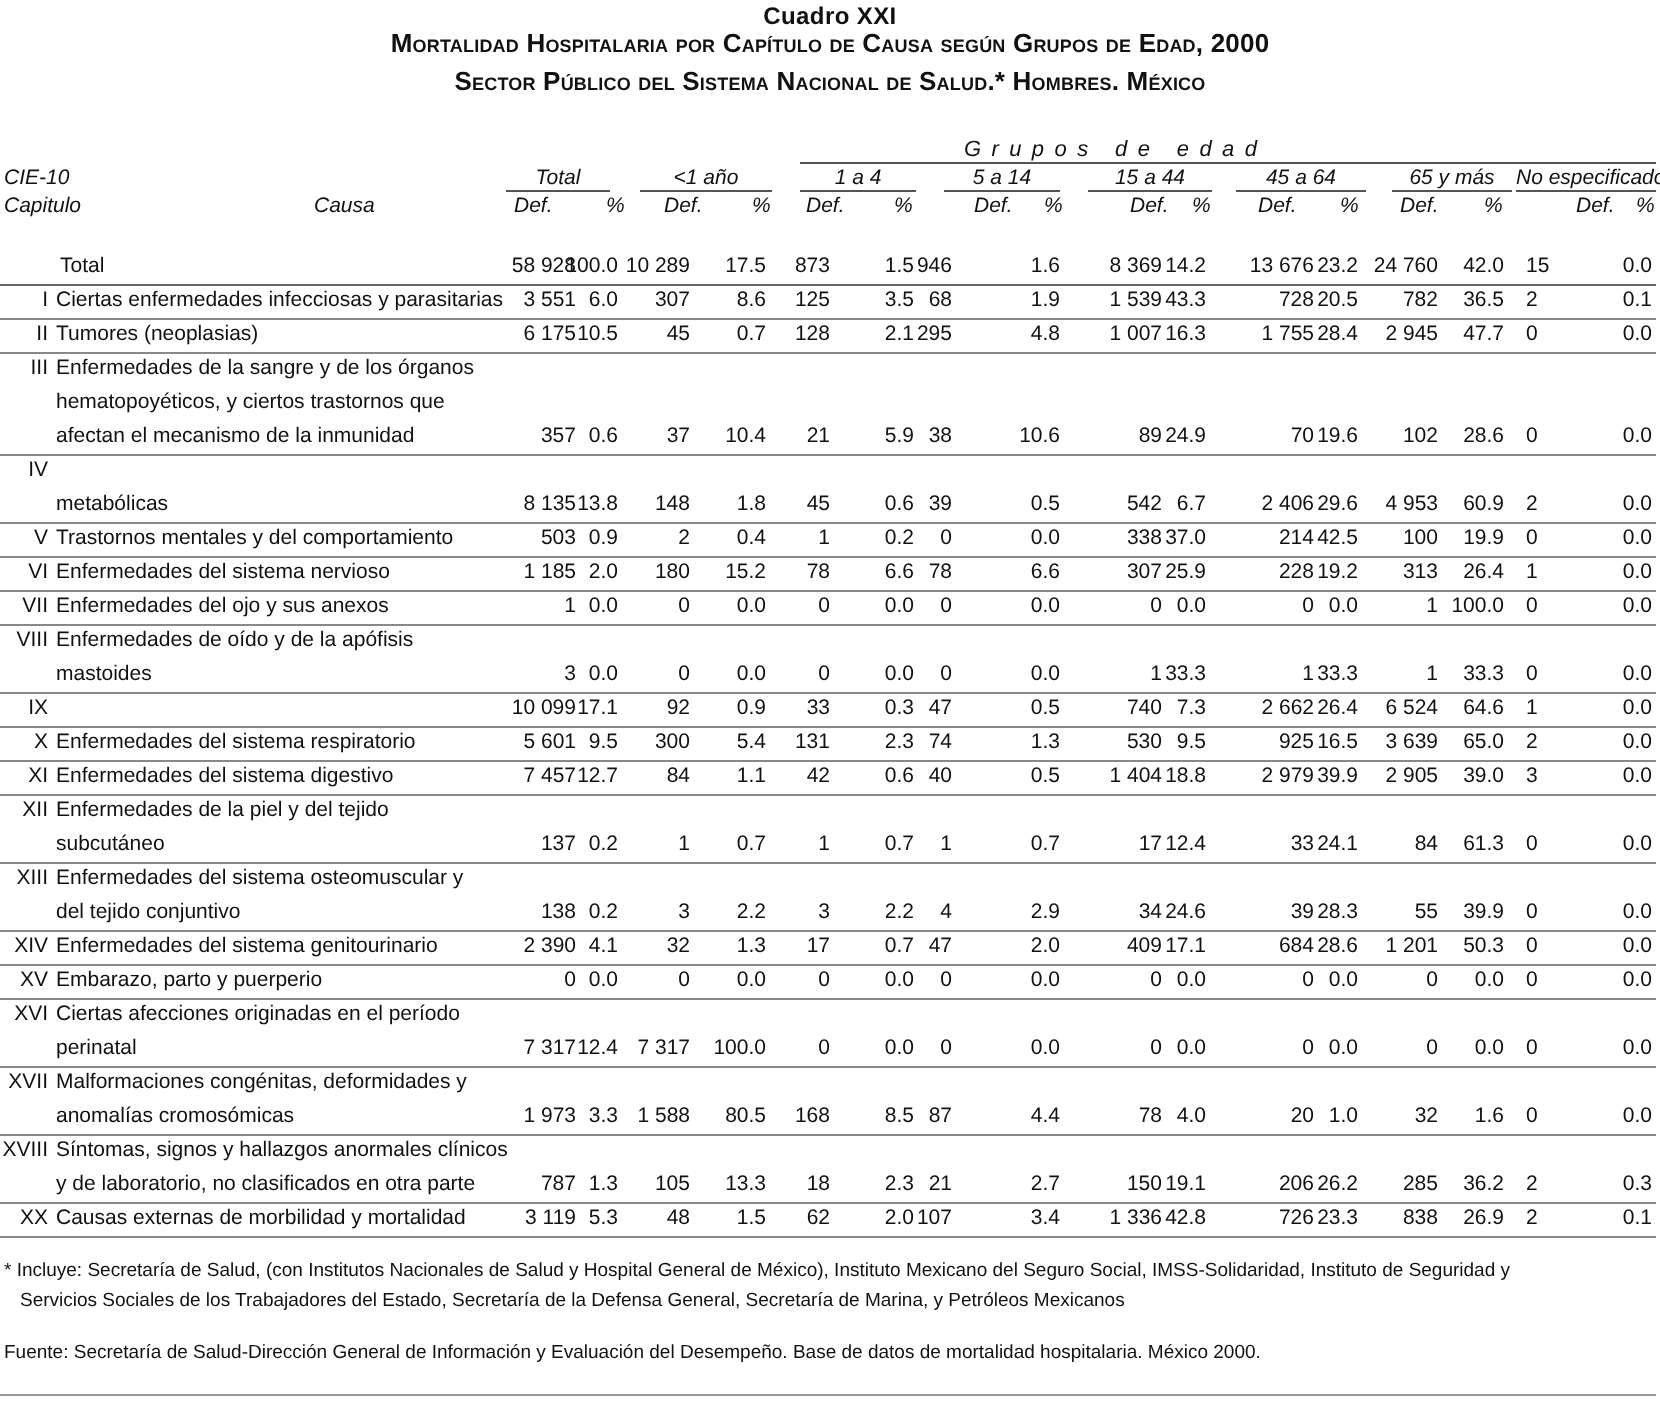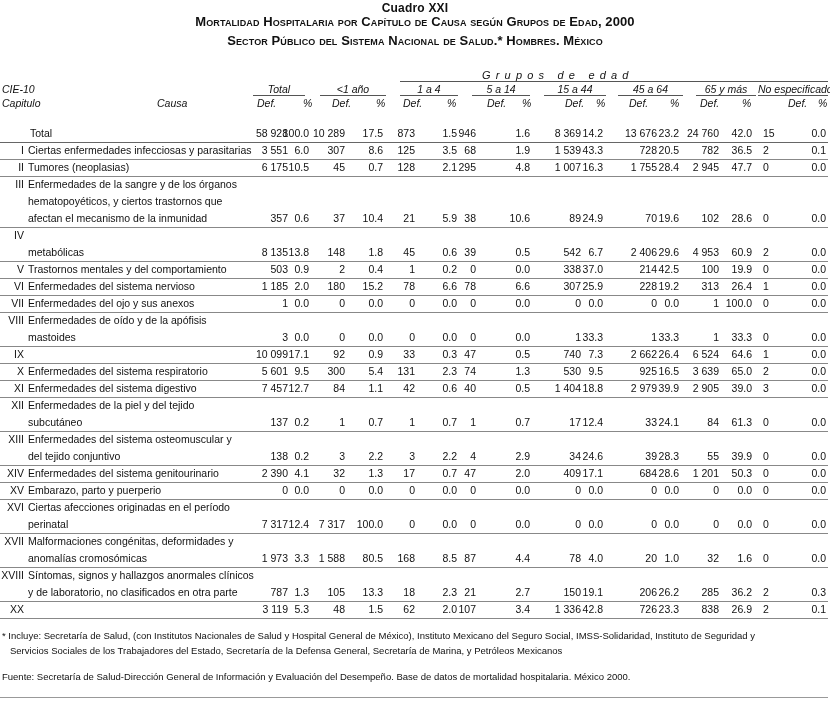--- a/index.html
+++ b/index.html
@@ -480,20 +480,21 @@
       <div class="num" style="top: 17px; line-height: 17px; right: 173px;">206</div>
       <div class="num" style="top: 17px; line-height: 17px; right: 151px;">26.2</div>
       <div class="num" style="top: 17px; line-height: 17px; right: 111px;">285</div>
       <div class="num" style="top: 17px; line-height: 17px; right: 78px;">36.2</div>
       <div class="num" style="top: 17px; line-height: 17px; left: 763px; text-align: left;">2</div>
       <div class="num" style="top: 17px; line-height: 17px; right: 4px;">0.3</div>
       <div class="sep"></div>
     </div>
     <div class="row" style="top: 601px; height: 17px;">
       <div class="cap" style="top: 0px; line-height: 17px;">XX</div>
+      <div class="cause" style="top: 0px;">Causas externas de morbilidad y mortalidad</div>
       <div class="num" style="top: 0px; line-height: 17px; right: 542px;">3 119</div>
       <div class="num" style="top: 0px; line-height: 17px; right: 521px;">5.3</div>
       <div class="num" style="top: 0px; line-height: 17px; right: 485px;">48</div>
       <div class="num" style="top: 0px; line-height: 17px; right: 447px;">1.5</div>
       <div class="num" style="top: 0px; line-height: 17px; right: 415px;">62</div>
       <div class="num" style="top: 0px; line-height: 17px; right: 373px;">2.0</div>
       <div class="num" style="top: 0px; line-height: 17px; right: 354px;">107</div>
       <div class="num" style="top: 0px; line-height: 17px; right: 300px;">3.4</div>
       <div class="num" style="top: 0px; line-height: 17px; right: 249px;">1 336</div>
       <div class="num" style="top: 0px; line-height: 17px; right: 227px;">42.8</div>

